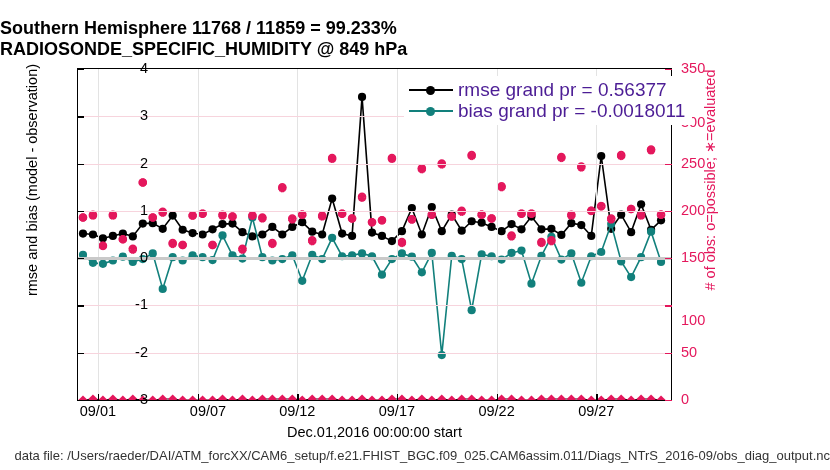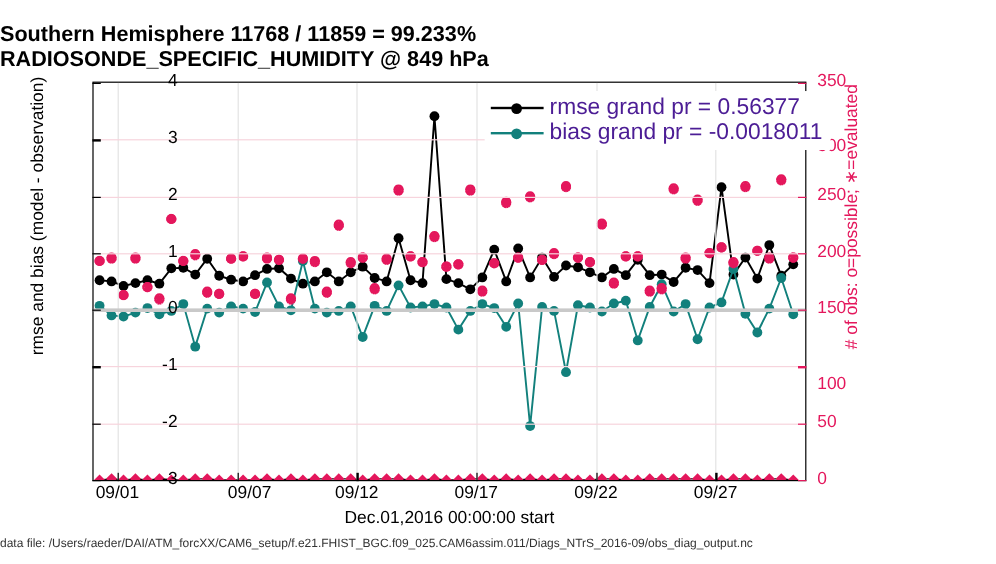--- a/index.html
+++ b/index.html
@@ -53,22 +53,22 @@
   .ylabel-right{
     position:absolute;left:560px;top:172px;width:300px;
     text-align:center;font-size:14.5px;color:#e4175c;
     transform:rotate(-90deg);
   }
   .xlabel{
     position:absolute;left:77px;top:424px;width:595px;
     text-align:center;font-size:14.5px;color:#000;
   }
   .footer{
-    position:absolute;left:0;top:448px;width:830px;text-align:left;
-    font-size:10px;color:#333;
+    position:absolute;left:0;top:448px;width:830px;text-align:right;
+    font-size:13px;color:#333;
   }
 
   
   #legend{
     position:absolute;left:404px;top:76px;
     padding:2px 6px 3px 4px;background:#fff;
     border:1px solid #ffffff;
   }
   .legend-row{display:flex;align-items:center;height:21px;}
   .legend-swatch{width:44px;height:14px;position:relative;margin-right:5px;}

